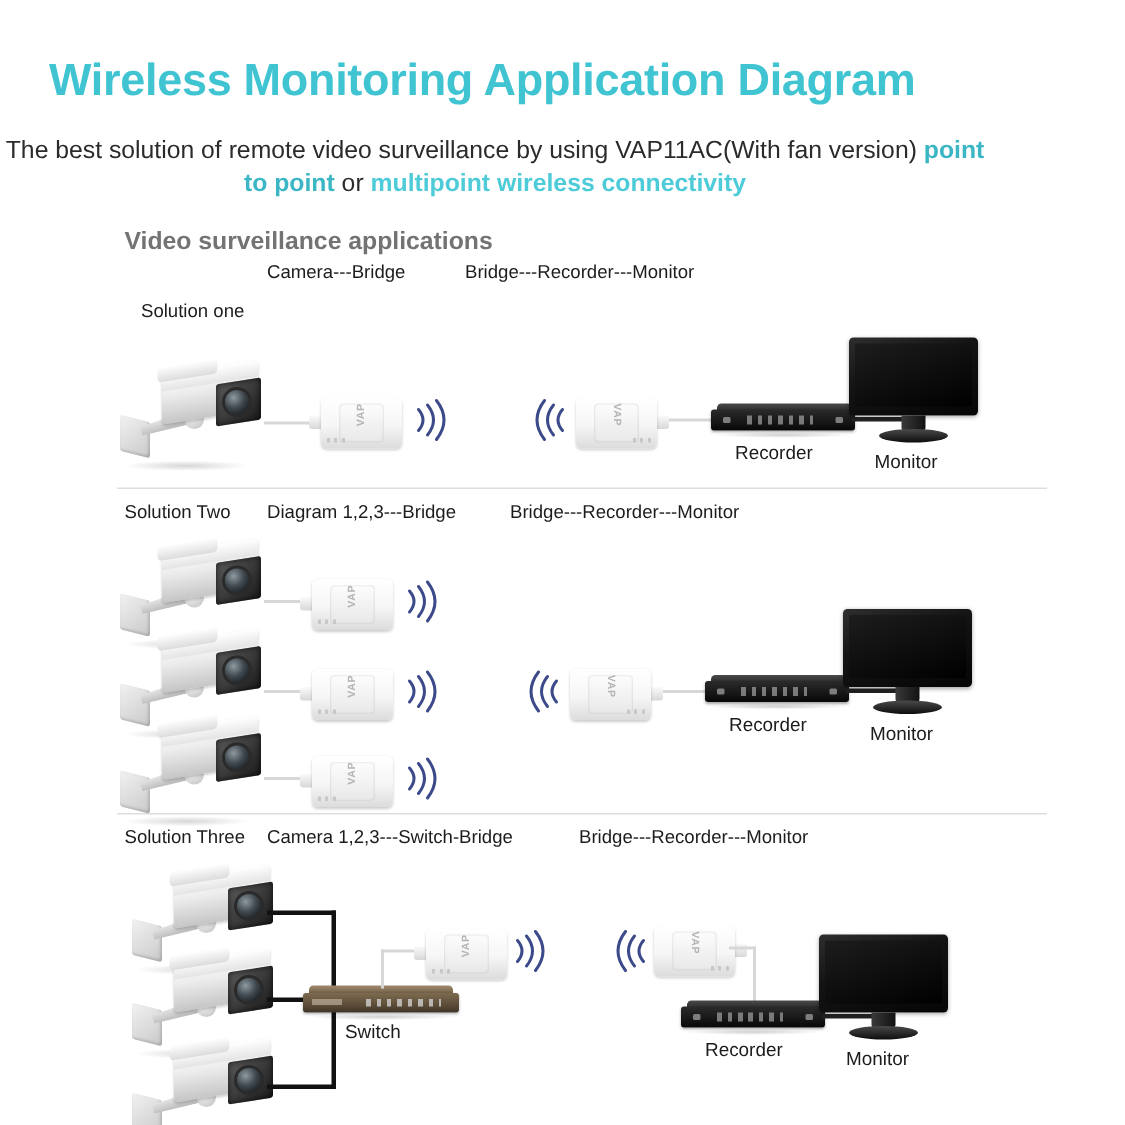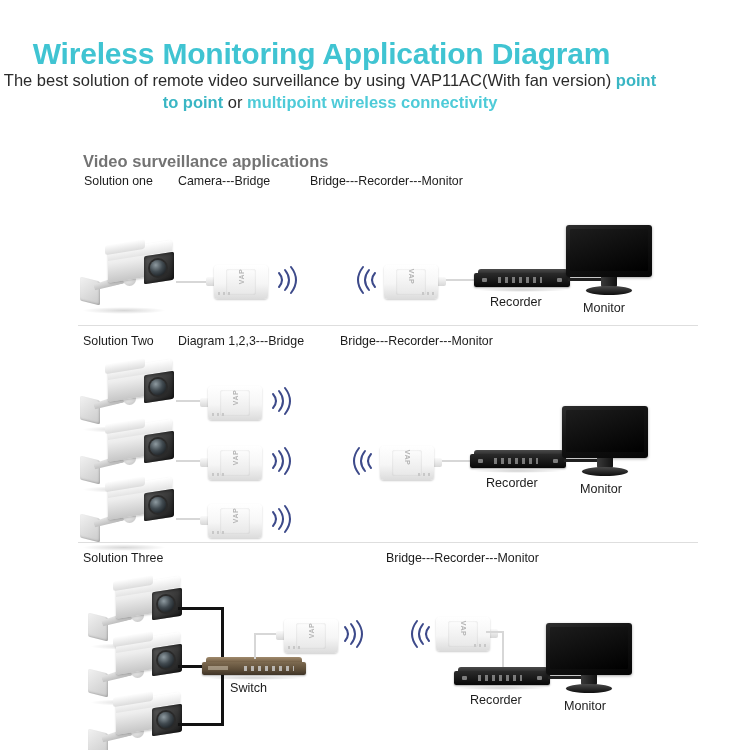--- a/index.html
+++ b/index.html
@@ -14,21 +14,21 @@
   }
   .page{position:relative;width:643px;height:750px;}
 
   
   .header{padding-top:38px;text-align:center;}
   .main-title{
     font-size:30px;font-weight:bold;letter-spacing:-0.2px;
     color:#40c4d2;line-height:1.06;margin:0;
   }
   .subtitle{
-    margin:0 auto 0;width:660px;
+    margin:20px auto 0;width:660px;
     font-size:16.5px;line-height:1.32;color:#2b2b2b;font-weight:normal;
   }
   .hl-a{color:#3ab6c4;font-weight:bold;}
   .hl-b{color:#4ecbd8;font-weight:bold;}
 
   
   .panel{position:absolute;left:78px;top:152px;width:620px;}
   .section-head{
     font-size:16.5px;font-weight:bold;color:#737373;margin:0 0 3px 5px;
   }
@@ -214,21 +214,21 @@
     <div class="subtitle">
       <span>The best solution of remote video surveillance by using VAP11AC(With fan version) </span><span class="hl-a">point to point</span><span> or </span><span class="hl-b">multipoint wireless connectivity</span>
     </div>
   </div>
 
   <div class="panel">
 
     <div class="section-head">Video surveillance applications</div>
 
     <div class="labels">
-      <span style="left:6px;">Solution one</span>
+      <span style="left:16px;margin-top:26px;">Solution one</span>
       <span style="left:100px;">Camera---Bridge</span>
       <span style="left:232px;">Bridge---Recorder---Monitor</span>
     </div>
 
     <div class="stage" style="height:132px;">
 
       <div class="cam" style="left:0px;top:50px;">
         <div class="shadow"></div>
         <div class="mount-plate"></div>
         <div class="arm"></div>
@@ -418,20 +418,21 @@
         <div class="neck"></div>
         <div class="base"></div>
       </div>
       <div class="devlabel" style="left:502px;top:122px;">Monitor</div>
     </div>
 
     <div class="divider"></div>
 
     <div class="labels" style="padding-top:8px;height:26px;">
       <span style="left:5px;top:8px;">Solution Three</span>
+      <span style="left:100px;top:8px;">Camera 1,2,3---Switch-Bridge</span>
       <span style="left:308px;top:8px;">Bridge---Recorder---Monitor</span>
     </div>
 
     <div class="stage" style="height:180px;">
 
       <div class="cam" style="left:8px;top:2px;">
         <div class="shadow"></div>
         <div class="mount-plate"></div>
         <div class="arm"></div>
         <div class="knuckle"></div>

